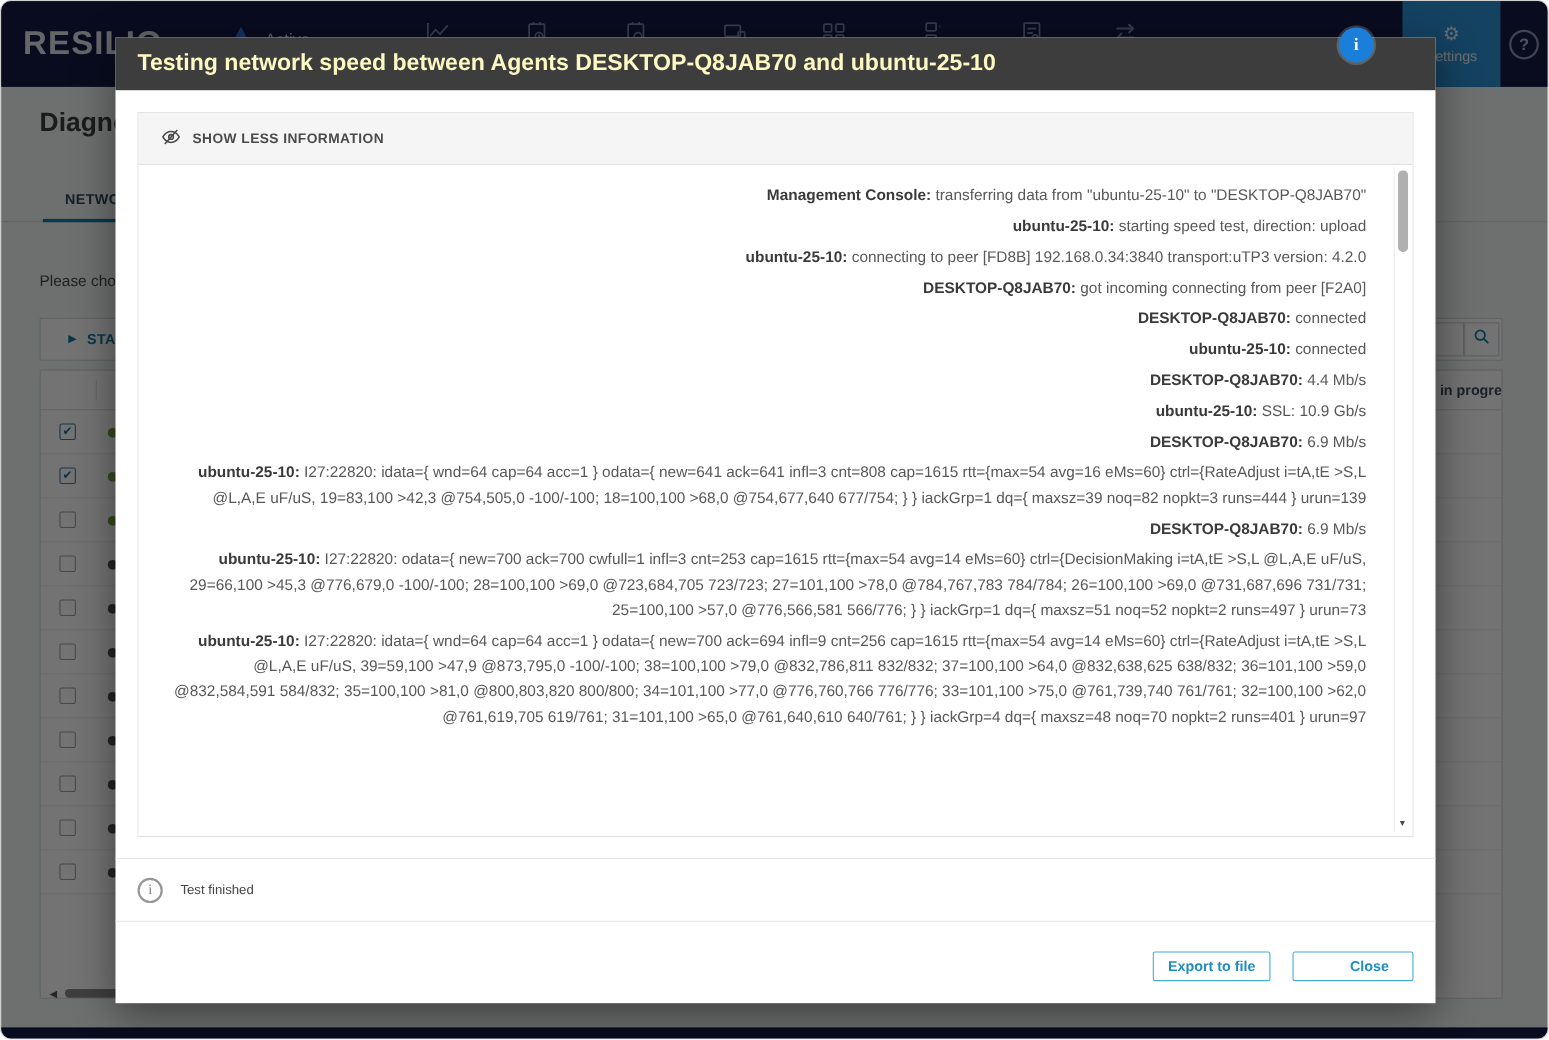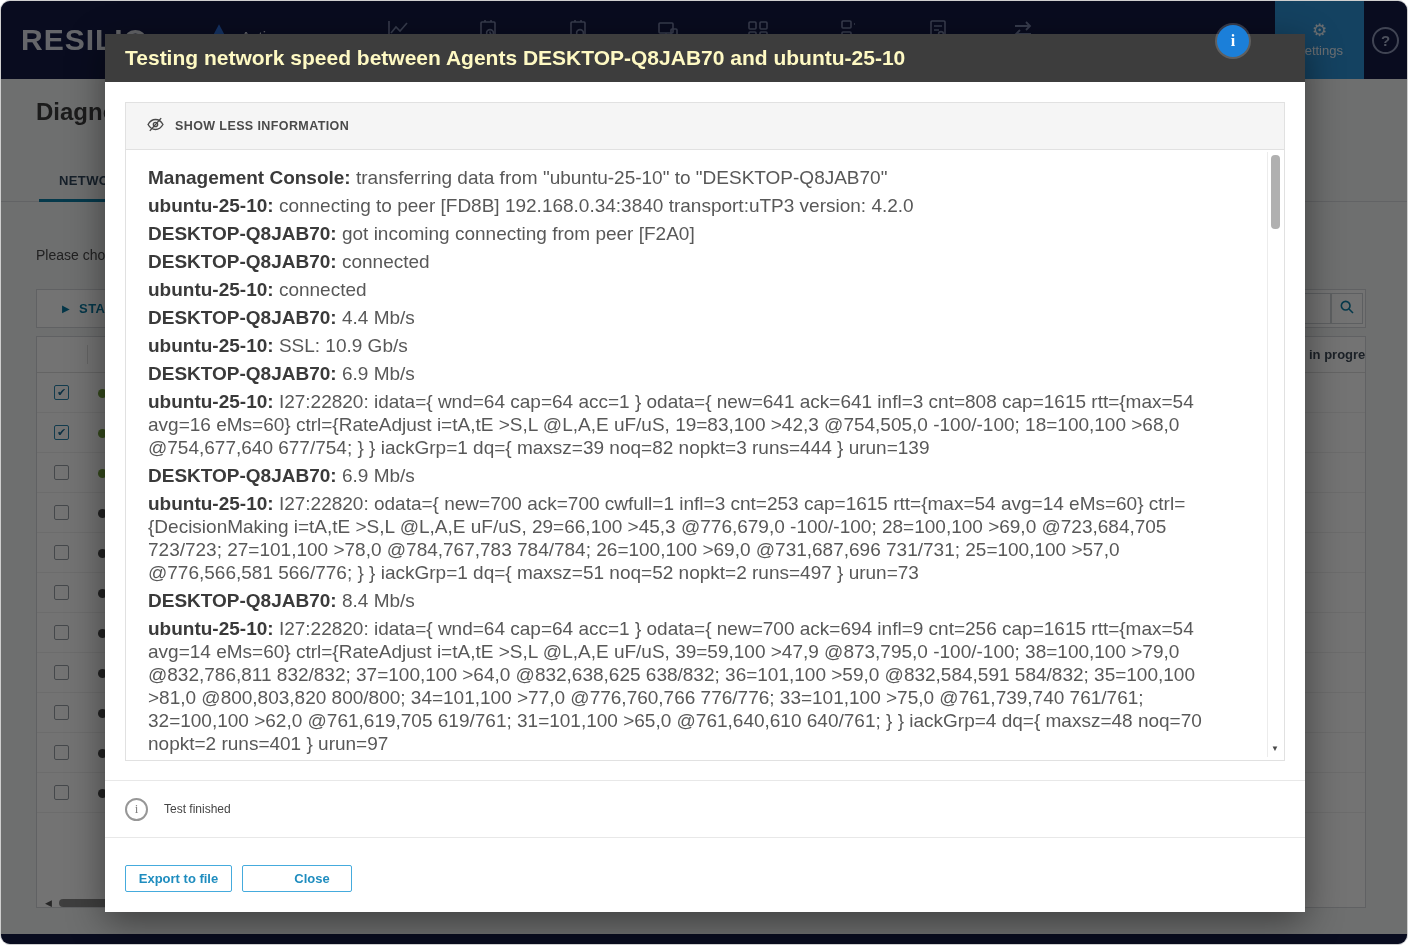--- a/index.html
+++ b/index.html
@@ -61,32 +61,32 @@
   .modal-title { color:#fef9c3; font-size:21px; font-weight:700; }
   .info-circle { position:absolute; top:-9px; right:56px; width:32px; height:32px; border-radius:50%;
                  background:#1b7fd9; color:#fff; display:flex; align-items:center; justify-content:center;
                  font-size:16px; font-weight:700; font-family:"Liberation Serif",serif;
                  box-shadow:0 0 0 2px rgba(255,255,255,.18); cursor:pointer; }
   .log-panel { margin:20px 20px 0; border:1px solid #e1e1e1; }
   .toggle-bar { height:47px; background:#f5f5f5; border-bottom:1px solid #e1e1e1; display:flex; align-items:center;
                 gap:11px; padding:0 21px; font-size:12.5px; font-weight:700; color:#4a4a4a; letter-spacing:.4px; cursor:pointer; }
   .log-area { position:relative; height:610px; overflow:hidden; background:#fff; }
   .log-scroll { padding:16px 42px 0 22px; }
-  p.log-entry { margin:0 0 5px; font-size:19px; line-height:23px; color:#585858; word-break:break-word; }
+  p.log-entry { margin:0 0 5px; font-size:14px; line-height:23px; color:#585858; word-break:break-word;text-align:right; }
   p.log-entry b { color:#3a3a3a; font-weight:700; }
   .vscroll { position:absolute; top:2px; right:2px; bottom:3px; width:15px; border-left:1px solid #ececec; }
   .vthumb { position:absolute; top:3px; left:3px; width:9px; height:74px; background:#b0b0b0; border-radius:4px; cursor:pointer; }
   .varrow { position:absolute; bottom:4px; left:3px; font-size:8px; color:#4a4a4a; cursor:pointer; }
   .status-row { margin-top:19px; border-top:1px solid #e8e8e8; border-bottom:1px solid #e8e8e8; height:58px;
                 display:flex; align-items:center; padding:0 20px; gap:16px; }
   .info-ring { width:23px; height:23px; border:2px solid #979797; border-radius:50%; color:#7f7f7f;
                display:flex; align-items:center; justify-content:center; font-size:13px;
                font-family:"Liberation Serif",serif; }
   .status-text { font-size:12px; color:#454545; }
-  .footer-row { display:flex; gap:10px; padding:27px 20px 0; }
+  .footer-row { display:flex; justify-content:flex-end; gap:20px; padding:27px 20px 0; }
   .btn { background:#fff; border:1px solid #45abdd; border-radius:2px; color:#1f8dbf; font-size:13px;
          font-weight:700; padding:5px 10px; min-width:107px; cursor:pointer; font-family:inherit; }
   .btn-close { min-width:110px;padding-left:40px; }
 </style>
 </head>
 <body>
 
 <div class="window">
 
   <div class="navbar">
@@ -257,31 +257,31 @@
               <path d="M1.5 12s4-7 10.5-7 10.5 7 10.5 7-4 7-10.5 7S1.5 12 1.5 12z"></path>
               <circle cx="12" cy="12" r="3"></circle>
               <line x1="4" y1="21" x2="20" y2="3"></line>
             </svg>
         </span>
         <span>SHOW LESS INFORMATION</span>
       </div>
       <div class="log-area">
         <div class="log-scroll">
           <p class="log-entry"><b>Management Console:</b> <span>transferring data from "ubuntu-25-10" to "DESKTOP-Q8JAB70"</span></p>
+          <p class="log-entry"><b>ubuntu-25-10:</b> <span>starting speed test, direction: upload</span></p>
           <p class="log-entry"><b>ubuntu-25-10:</b> <span>connecting to peer [FD8B] 192.168.0.34:3840 transport:uTP3 version: 4.2.0</span></p>
           <p class="log-entry"><b>DESKTOP-Q8JAB70:</b> <span>got incoming connecting from peer [F2A0]</span></p>
           <p class="log-entry"><b>DESKTOP-Q8JAB70:</b> <span>connected</span></p>
           <p class="log-entry"><b>ubuntu-25-10:</b> <span>connected</span></p>
           <p class="log-entry"><b>DESKTOP-Q8JAB70:</b> <span>4.4 Mb/s</span></p>
           <p class="log-entry"><b>ubuntu-25-10:</b> <span>SSL: 10.9 Gb/s</span></p>
           <p class="log-entry"><b>DESKTOP-Q8JAB70:</b> <span>6.9 Mb/s</span></p>
           <p class="log-entry"><b>ubuntu-25-10:</b> <span>I27:22820: idata={ wnd=64 cap=64 acc=1 } odata={ new=641 ack=641 infl=3 cnt=808 cap=1615 rtt={max=54 avg=16 eMs=60} ctrl={RateAdjust i=tA,tE &gt;S,L @L,A,E uF/uS, 19=83,100 &gt;42,3 @754,505,0 -100/-100; 18=100,100 &gt;68,0 @754,677,640 677/754; } } iackGrp=1 dq={ maxsz=39 noq=82 nopkt=3 runs=444 } urun=139</span></p>
           <p class="log-entry"><b>DESKTOP-Q8JAB70:</b> <span>6.9 Mb/s</span></p>
           <p class="log-entry"><b>ubuntu-25-10:</b> <span>I27:22820: odata={ new=700 ack=700 cwfull=1 infl=3 cnt=253 cap=1615 rtt={max=54 avg=14 eMs=60} ctrl={DecisionMaking i=tA,tE &gt;S,L @L,A,E uF/uS, 29=66,100 &gt;45,3 @776,679,0 -100/-100; 28=100,100 &gt;69,0 @723,684,705 723/723; 27=101,100 &gt;78,0 @784,767,783 784/784; 26=100,100 &gt;69,0 @731,687,696 731/731; 25=100,100 &gt;57,0 @776,566,581 566/776; } } iackGrp=1 dq={ maxsz=51 noq=52 nopkt=2 runs=497 } urun=73</span></p>
-          <p class="log-entry"><b>DESKTOP-Q8JAB70:</b> <span>8.4 Mb/s</span></p>
           <p class="log-entry"><b>ubuntu-25-10:</b> <span>I27:22820: idata={ wnd=64 cap=64 acc=1 } odata={ new=700 ack=694 infl=9 cnt=256 cap=1615 rtt={max=54 avg=14 eMs=60} ctrl={RateAdjust i=tA,tE &gt;S,L @L,A,E uF/uS, 39=59,100 &gt;47,9 @873,795,0 -100/-100; 38=100,100 &gt;79,0 @832,786,811 832/832; 37=100,100 &gt;64,0 @832,638,625 638/832; 36=101,100 &gt;59,0 @832,584,591 584/832; 35=100,100 &gt;81,0 @800,803,820 800/800; 34=101,100 &gt;77,0 @776,760,766 776/776; 33=101,100 &gt;75,0 @761,739,740 761/761; 32=100,100 &gt;62,0 @761,619,705 619/761; 31=101,100 &gt;65,0 @761,640,610 640/761; } } iackGrp=4 dq={ maxsz=48 noq=70 nopkt=2 runs=401 } urun=97</span></p>
         </div>
         <div class="vscroll">
           <div class="vthumb"></div>
           <div class="varrow">▼</div>
         </div>
       </div>
     </div>
 
     <div class="status-row">

